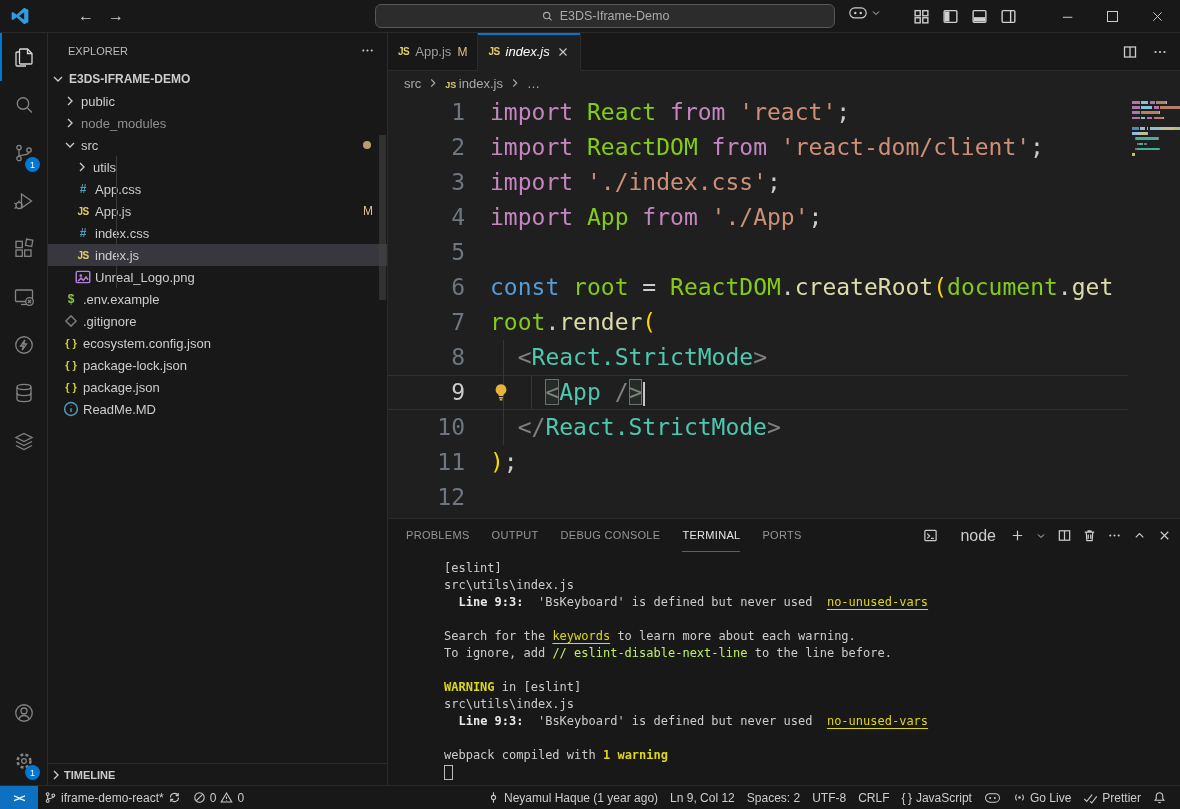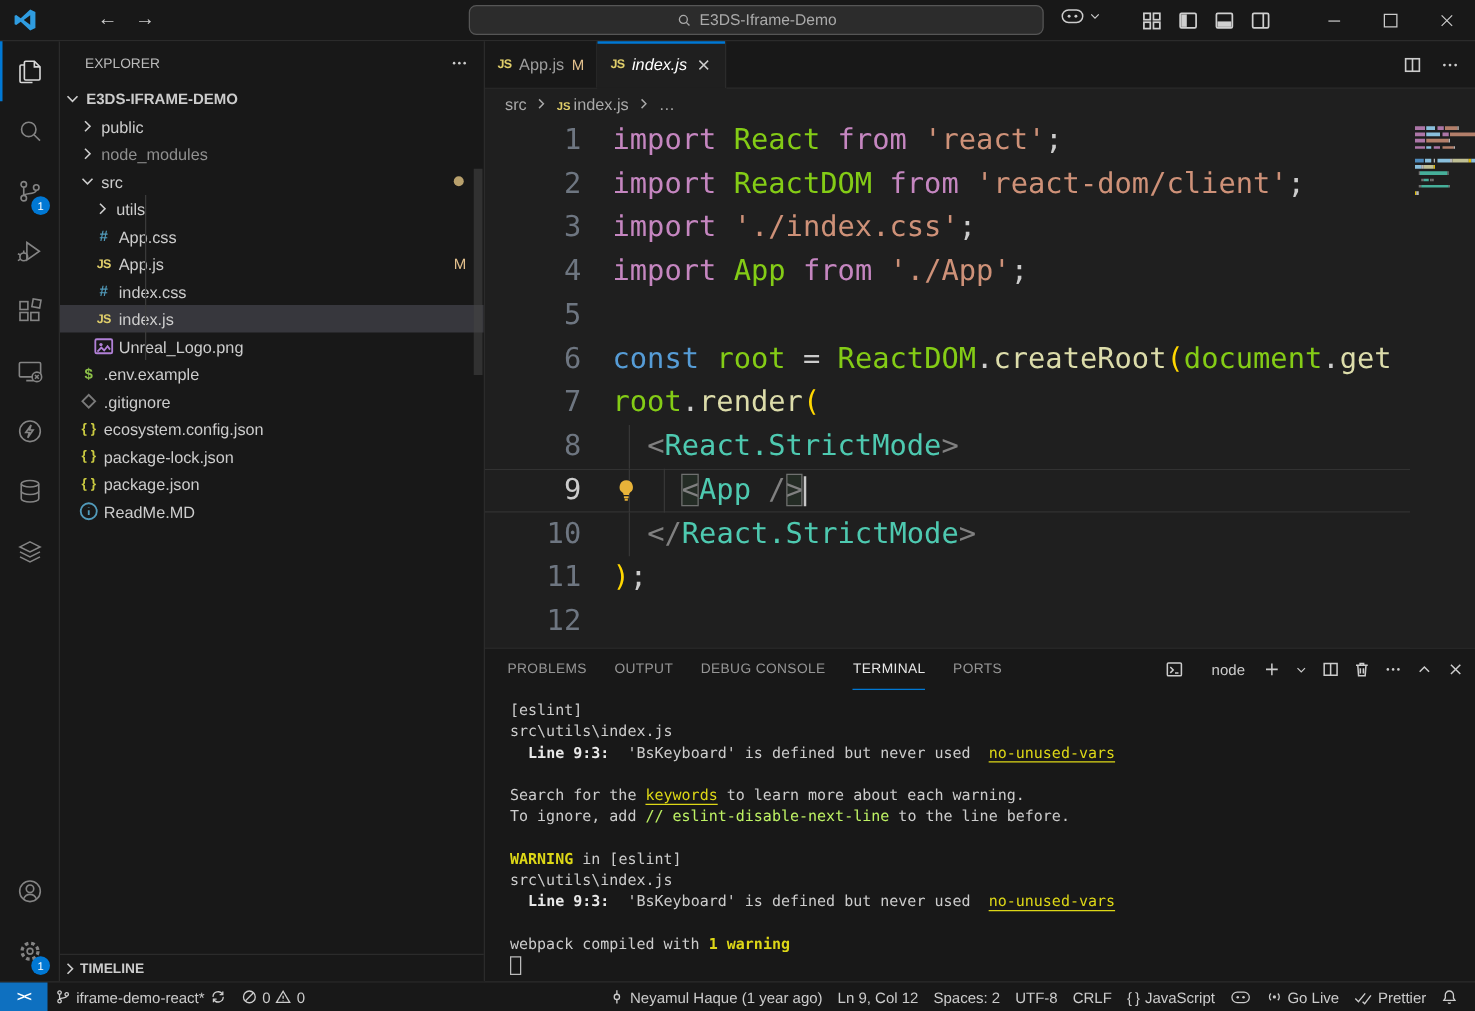--- a/index.html
+++ b/index.html
@@ -96,23 +96,23 @@
   .mm-line { position:absolute; left:4px; height:2.6px; display:flex; }
   .mm-seg { height:100%; }
 
   
   .panel { height:267px; flex:none; border-top:1px solid #2b2b2b; background:#181818; display:flex; flex-direction:column; }
   .panel-top { height:33px; display:flex; align-items:center; padding:0 8px 0 18px; flex:none; }
   .ptab { font-size:11px; color:#969696; margin-right:22px; height:33px; display:flex; align-items:center; border-bottom:1px solid transparent; cursor:default; letter-spacing:.3px; }
   .ptab.active { color:#e7e7e7; border-bottom-color:#0078d4; }
   .panel-actions { margin-left:auto; display:flex; align-items:center; gap:10px; color:#cccccc; }
   .panel-actions svg { width:15px; height:15px; }
-  .shell-label { font-size:12px; color:#cccccc; margin:0 4px 0 12px; }
+  .shell-label { font-size:16px; color:#cccccc; margin:0 4px 0 12px; }
   .terminal { flex:1; font-family:"DejaVu Sans Mono",monospace; font-size:12px; line-height:17px; padding:8px 0 0 20px; color:#cccccc; overflow:hidden; }
-  .tl { height:17px; white-space:pre; }
+  .tl { height:17px; white-space:pre;margin-left:36px; }
   .t-b { font-weight:bold; color:#e8e8e8; }
   .t-link { color:#ddd717; text-decoration:underline; text-underline-offset:3px; }
   .t-blue { color:#bef264; }
   .t-yb { color:#ddd717; font-weight:bold; }
   .cursor-box { display:inline-block; width:9px; height:15px; border:1px solid #bbbbbb; vertical-align:middle; }
 
   
   .statusbar { height:24px; background:#181818; border-top:1px solid #2b2b2b; display:flex; align-items:center; font-size:12px; color:#cccccc; flex:none; }
   .sb-item { display:flex; align-items:center; gap:4px; padding:0 6px; height:100%; cursor:default; white-space:nowrap; }
   .sb-item svg { width:13px; height:13px; }

